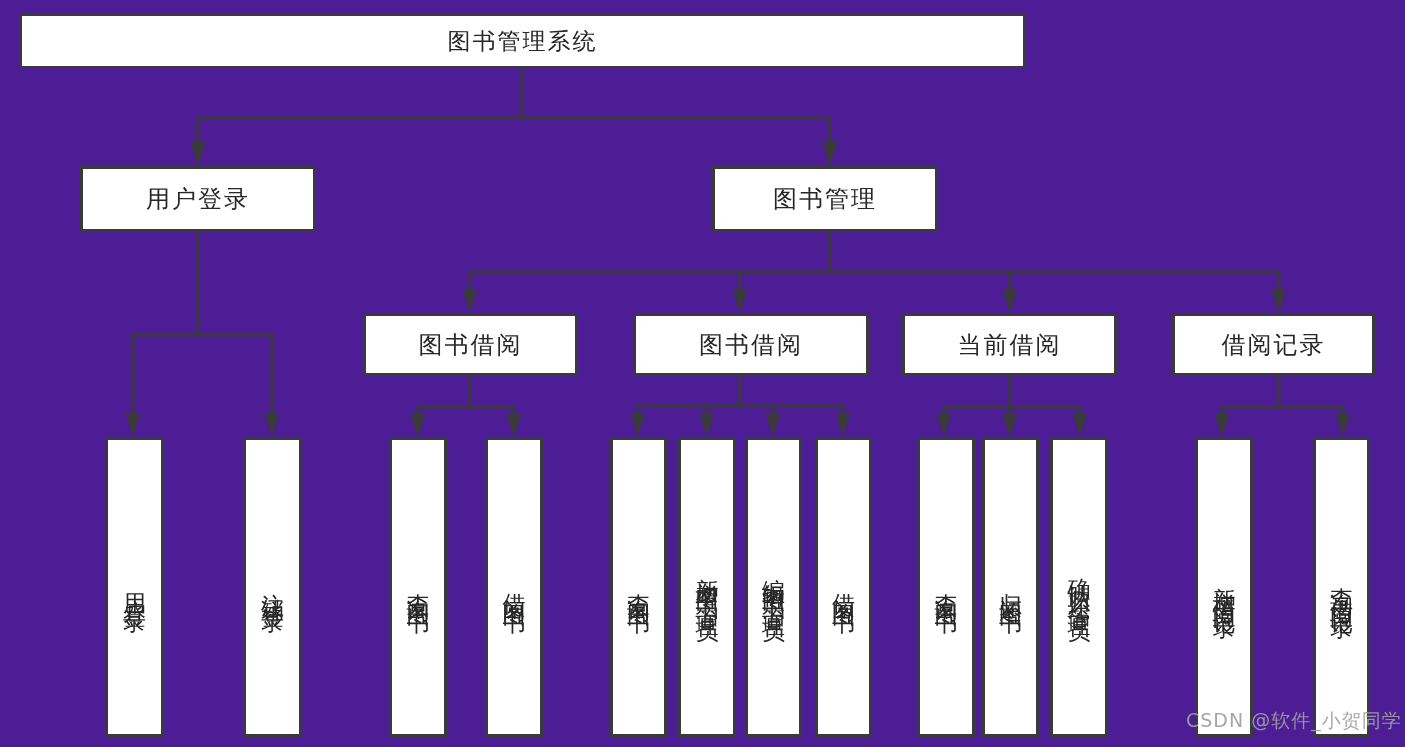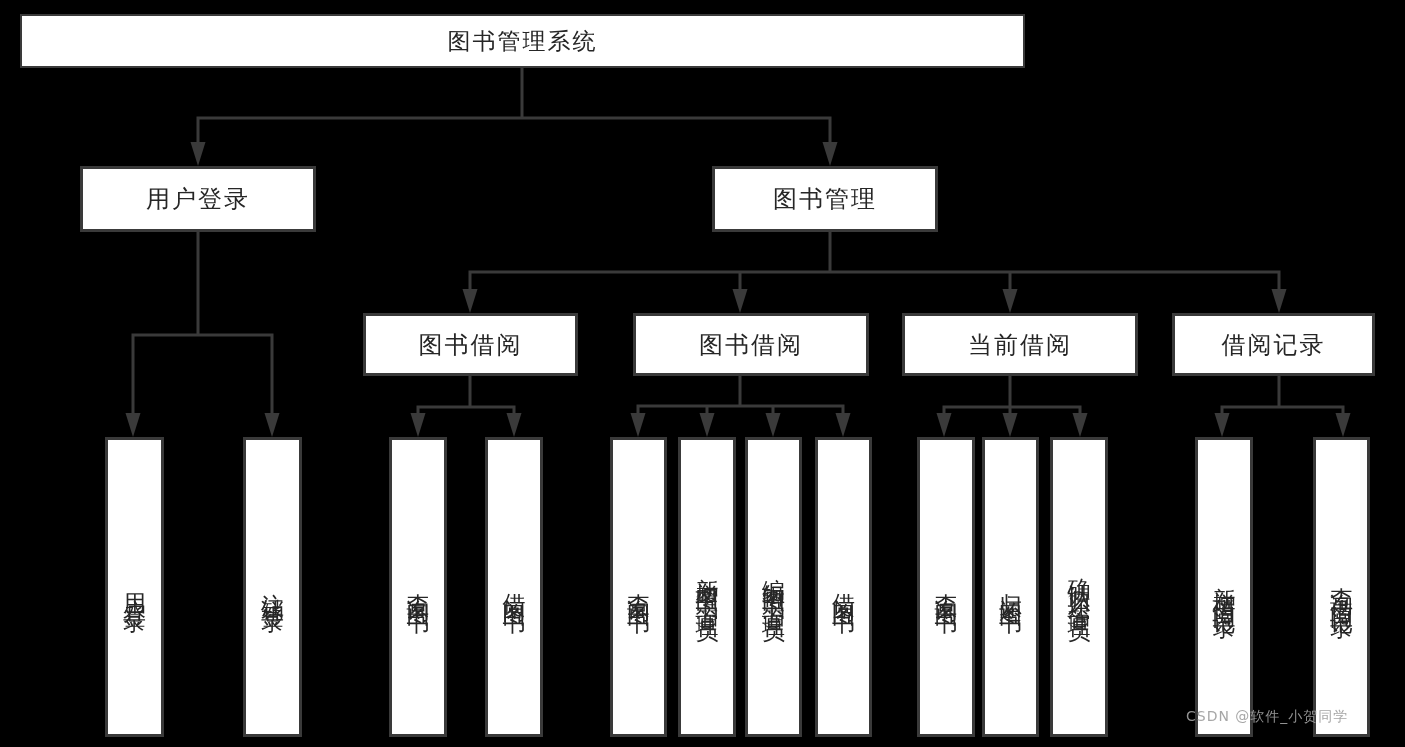--- a/index.html
+++ b/index.html
@@ -1,20 +1,20 @@
 <!DOCTYPE html>
 <html><head>
 <meta charset="utf-8">
 <style>
   html, body { margin: 0; padding: 0; background: #ffffff; }
   .canvas {
     position: relative;
     width: 1405px;
     height: 747px;
-    background: #000000;
+    background: #4c1d95;
     font-family: "DejaVu Sans", "Liberation Sans", sans-serif;
     overflow: hidden;
   }
   .connectors {
     position: absolute;
     left: 0; top: 0;
     width: 1405px; height: 747px;
     z-index: 1;
   }
   .node {
@@ -47,21 +47,21 @@
     text-orientation: mixed;
     font-size: 23px;
     letter-spacing: 6px;
     line-height: 1;
     white-space: nowrap;
   }
   .watermark {
     position: absolute;
     left: 1186px; top: 708px;
     z-index: 5;
-    font-size: 14px;
+    font-size: 19px;
     letter-spacing: 1px;
     color: rgba(158, 158, 158, 0.92);
     white-space: nowrap;
   }
 </style>
 </head>
 <body>
 
 <div class="canvas">
 
@@ -115,21 +115,21 @@
   <div class="node l2" style="left:712px; width:226px;">
     <span class="hlabel">图书管理</span>
   </div>
 
   <div class="node l3" style="left:363px; width:215px;">
     <span class="hlabel">图书借阅</span>
   </div>
   <div class="node l3" style="left:633px; width:236px;">
     <span class="hlabel">图书借阅</span>
   </div>
-  <div class="node l3" style="left:902px; width:236px;">
+  <div class="node l3" style="left:902px; width:215px;">
     <span class="hlabel">当前借阅</span>
   </div>
   <div class="node l3" style="left:1172px; width:203px;">
     <span class="hlabel">借阅记录</span>
   </div>
 
   <div class="node leaf" style="left:105px; width:59px;">
     <span class="vlabel">用户登录</span>
   </div>
   <div class="node leaf" style="left:243px; width:59px;">

